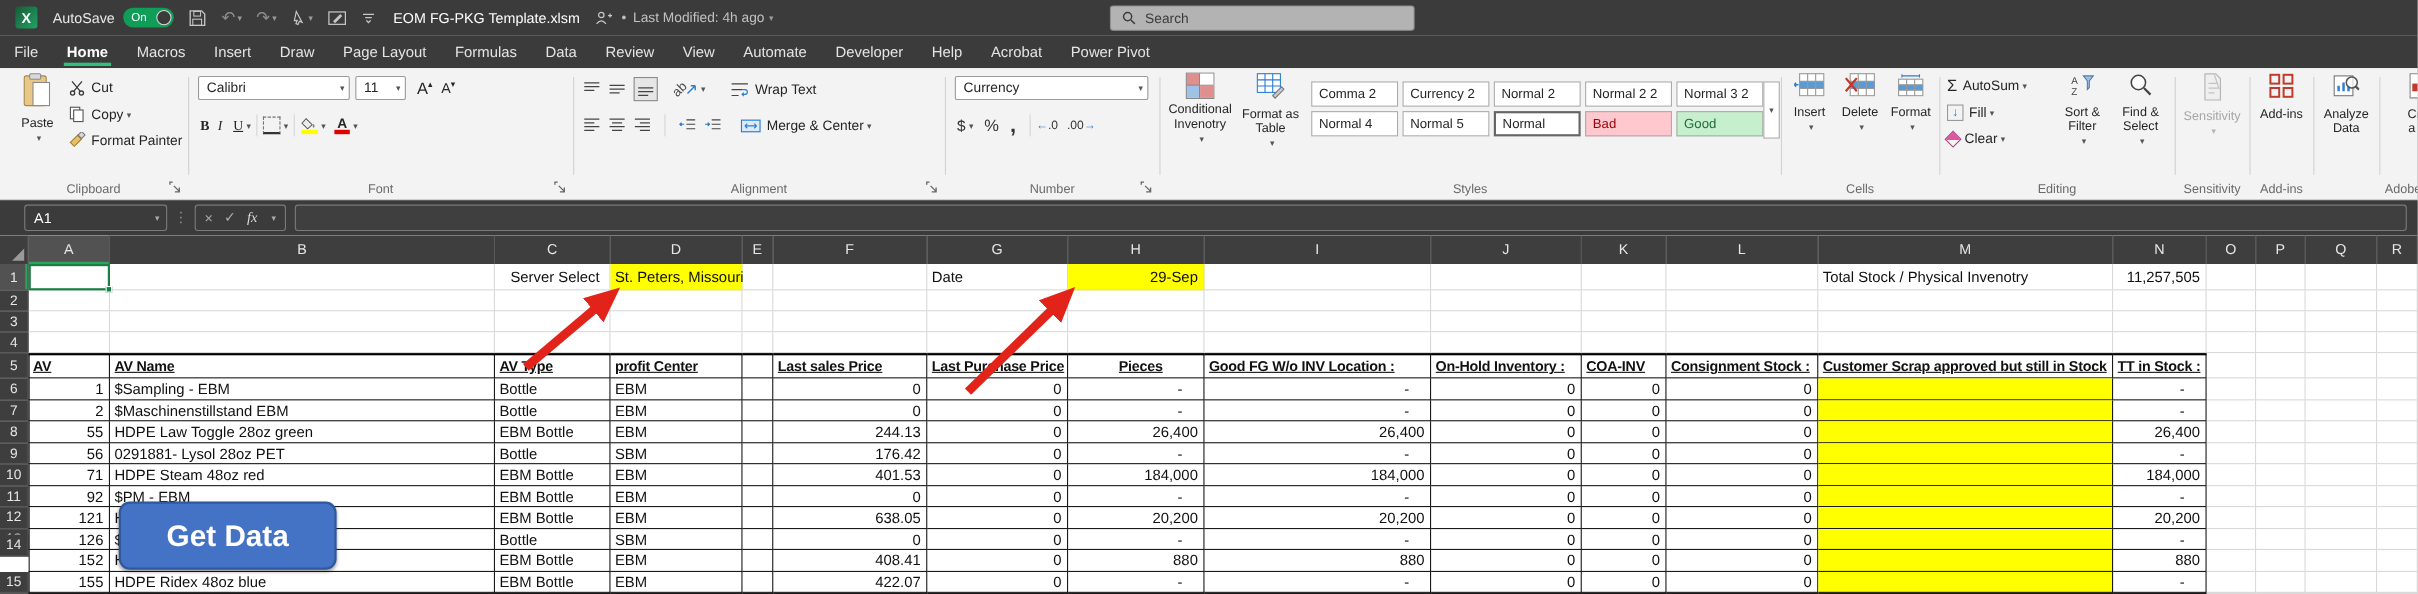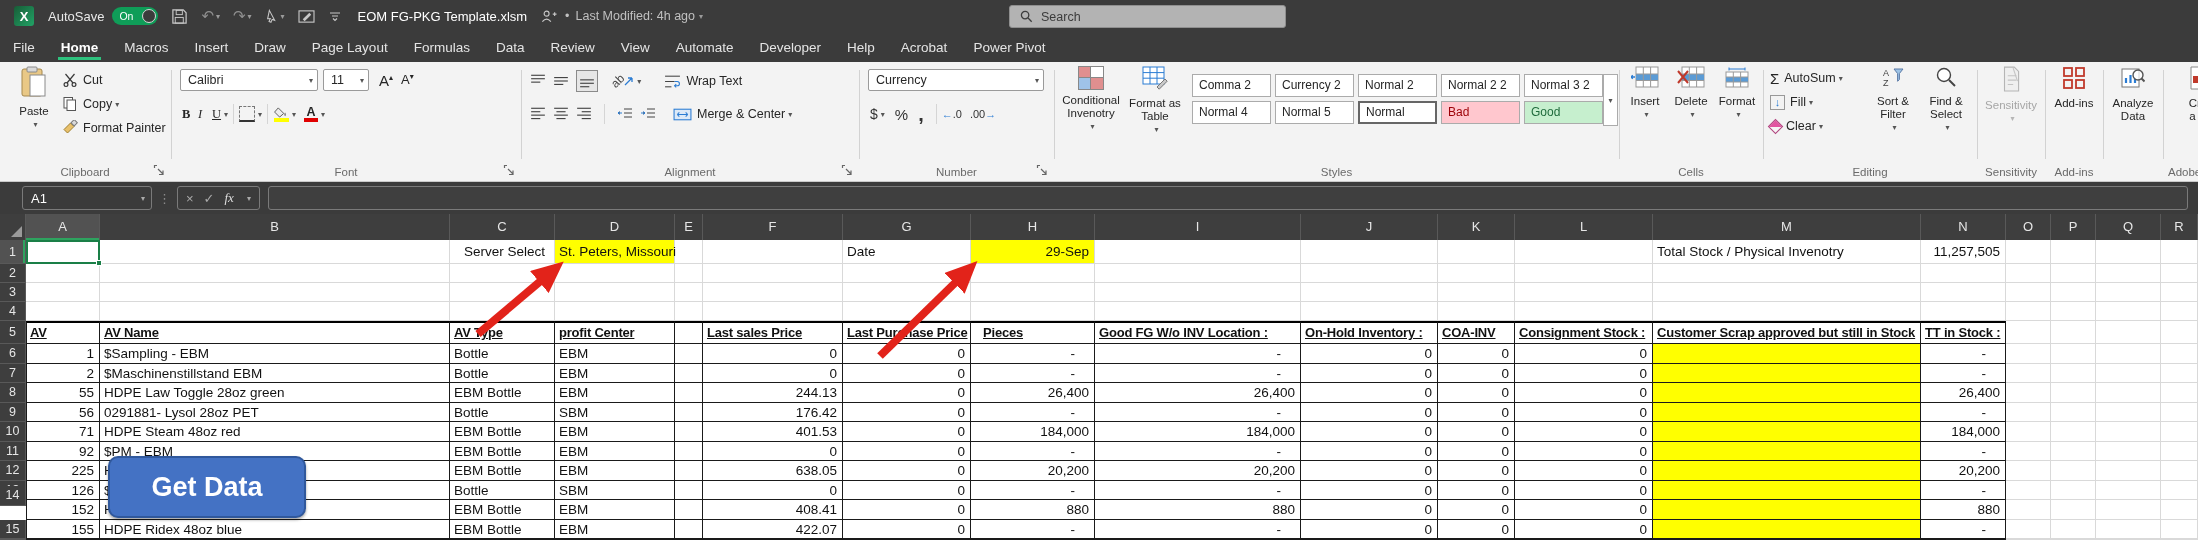--- a/index.html
+++ b/index.html
@@ -912,21 +912,21 @@
       <div class="ctext" style="top: 26px; height: 24px; line-height: 24px; left: 847px;">Date</div>
       <div class="ctext right" style="top: 26px; height: 24px; line-height: 24px; left: 971px; width: 118px;">29-Sep</div>
       <div class="ctext" style="top: 26px; height: 24px; line-height: 24px; left: 1657px;">Total Stock / Physical Invenotry</div>
       <div class="ctext right" style="top: 26px; height: 24px; line-height: 24px; left: 1921px; width: 79px;">11,257,505</div>
       <div class="ctext hd" style="top: 107px; height: 23px; line-height: 23px; left: 30px; width: 69px;">AV</div>
       <div class="ctext hd" style="top: 107px; height: 23px; line-height: 23px; left: 104px; width: 345px;">AV Name</div>
       <div class="ctext hd" style="top: 107px; height: 23px; line-height: 23px; left: 454px; width: 100px;">AV Type</div>
       <div class="ctext hd" style="top: 107px; height: 23px; line-height: 23px; left: 559px; width: 115px;">profit Center</div>
       <div class="ctext hd" style="top: 107px; height: 23px; line-height: 23px; left: 707px; width: 135px;">Last sales Price</div>
       <div class="ctext hd" style="top: 107px; height: 23px; line-height: 23px; left: 847px; width: 123px;">Last Purchase Price</div>
-      <div class="ctext hd" style="top: 107px; height: 37px; line-height: 23px; left: 983px; width: 119px;">Pieces</div>
+      <div class="ctext hd" style="top: 107px; height: 37px; line-height: 23px; left: 1017px; width: 119px;">Pieces</div>
       <div class="ctext hd" style="top: 107px; height: 23px; line-height: 23px; left: 1099px; width: 201px;">Good FG W/o INV Location :</div>
       <div class="ctext hd" style="top: 107px; height: 23px; line-height: 23px; left: 1305px; width: 132px;">On-Hold Inventory :</div>
       <div class="ctext hd" style="top: 107px; height: 23px; line-height: 23px; left: 1442px; width: 72px;">COA-INV</div>
       <div class="ctext hd" style="top: 107px; height: 23px; line-height: 23px; left: 1519px; width: 133px;">Consignment Stock :</div>
       <div class="ctext hd" style="top: 107px; height: 23px; line-height: 23px; left: 1657px; width: 263px;">Customer Scrap approved but still in Stock</div>
       <div class="ctext hd" style="top: 107px; height: 23px; line-height: 23px; left: 1925px; width: 80px;">TT in Stock :</div>
       <div class="ctext right" style="top: 130px; height: 19.5px; line-height: 19.5px; left: 26px; width: 68px;">1</div>
       <div class="ctext" style="top: 130px; height: 19.5px; line-height: 19.5px; left: 104px;">$Sampling - EBM</div>
       <div class="ctext" style="top: 130px; height: 19.5px; line-height: 19.5px; left: 454px;">Bottle</div>
       <div class="ctext" style="top: 130px; height: 19.5px; line-height: 19.5px; left: 559px;">EBM</div>
@@ -991,21 +991,21 @@
       <div class="ctext" style="top: 227.5px; height: 19.5px; line-height: 19.5px; left: 454px;">EBM Bottle</div>
       <div class="ctext" style="top: 227.5px; height: 19.5px; line-height: 19.5px; left: 559px;">EBM</div>
       <div class="ctext right" style="top: 227.5px; height: 19.5px; line-height: 19.5px; left: 703px; width: 134px;">0</div>
       <div class="ctext right" style="top: 227.5px; height: 19.5px; line-height: 19.5px; left: 843px; width: 122px;">0</div>
       <div class="ctext right" style="top: 227.5px; height: 19.5px; line-height: 19.5px; left: 971px; width: 104px;">-</div>
       <div class="ctext right" style="top: 227.5px; height: 19.5px; line-height: 19.5px; left: 1095px; width: 186px;">-</div>
       <div class="ctext right" style="top: 227.5px; height: 19.5px; line-height: 19.5px; left: 1301px; width: 131px;">0</div>
       <div class="ctext right" style="top: 227.5px; height: 19.5px; line-height: 19.5px; left: 1438px; width: 71px;">0</div>
       <div class="ctext right" style="top: 227.5px; height: 19.5px; line-height: 19.5px; left: 1515px; width: 132px;">0</div>
       <div class="ctext right" style="top: 227.5px; height: 19.5px; line-height: 19.5px; left: 1921px; width: 65px;">-</div>
-      <div class="ctext right" style="top: 247px; height: 19.5px; line-height: 19.5px; left: 26px; width: 68px;">225</div>
+      <div class="ctext right" style="top: 247px; height: 19.5px; line-height: 19.5px; left: 26px; width: 68px;">121</div>
       <div class="ctext" style="top: 247px; height: 19.5px; line-height: 19.5px; left: 104px;">HDPE Resolve 96oz red</div>
       <div class="ctext" style="top: 247px; height: 19.5px; line-height: 19.5px; left: 454px;">EBM Bottle</div>
       <div class="ctext" style="top: 247px; height: 19.5px; line-height: 19.5px; left: 559px;">EBM</div>
       <div class="ctext right" style="top: 247px; height: 19.5px; line-height: 19.5px; left: 703px; width: 134px;">638.05</div>
       <div class="ctext right" style="top: 247px; height: 19.5px; line-height: 19.5px; left: 843px; width: 122px;">0</div>
       <div class="ctext right" style="top: 247px; height: 19.5px; line-height: 19.5px; left: 971px; width: 118px;">20,200</div>
       <div class="ctext right" style="top: 247px; height: 19.5px; line-height: 19.5px; left: 1095px; width: 200px;">20,200</div>
       <div class="ctext right" style="top: 247px; height: 19.5px; line-height: 19.5px; left: 1301px; width: 131px;">0</div>
       <div class="ctext right" style="top: 247px; height: 19.5px; line-height: 19.5px; left: 1438px; width: 71px;">0</div>
       <div class="ctext right" style="top: 247px; height: 19.5px; line-height: 19.5px; left: 1515px; width: 132px;">0</div>

